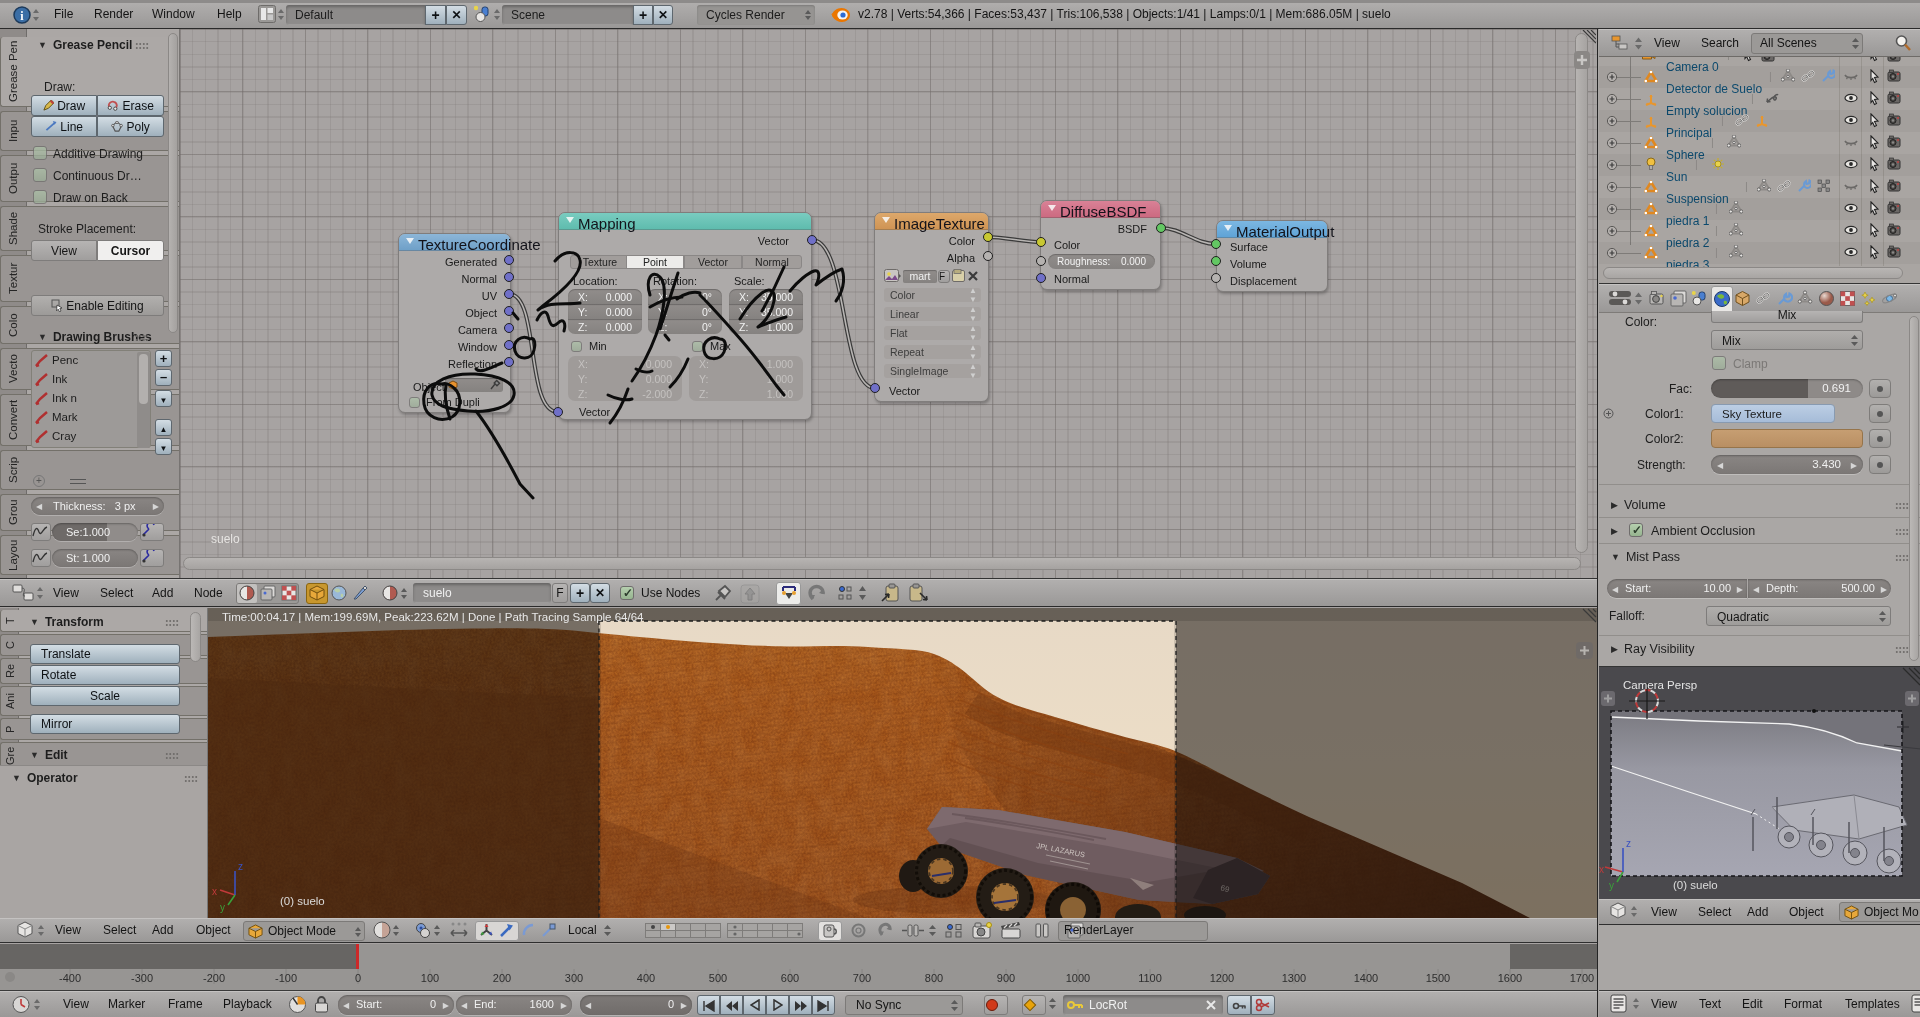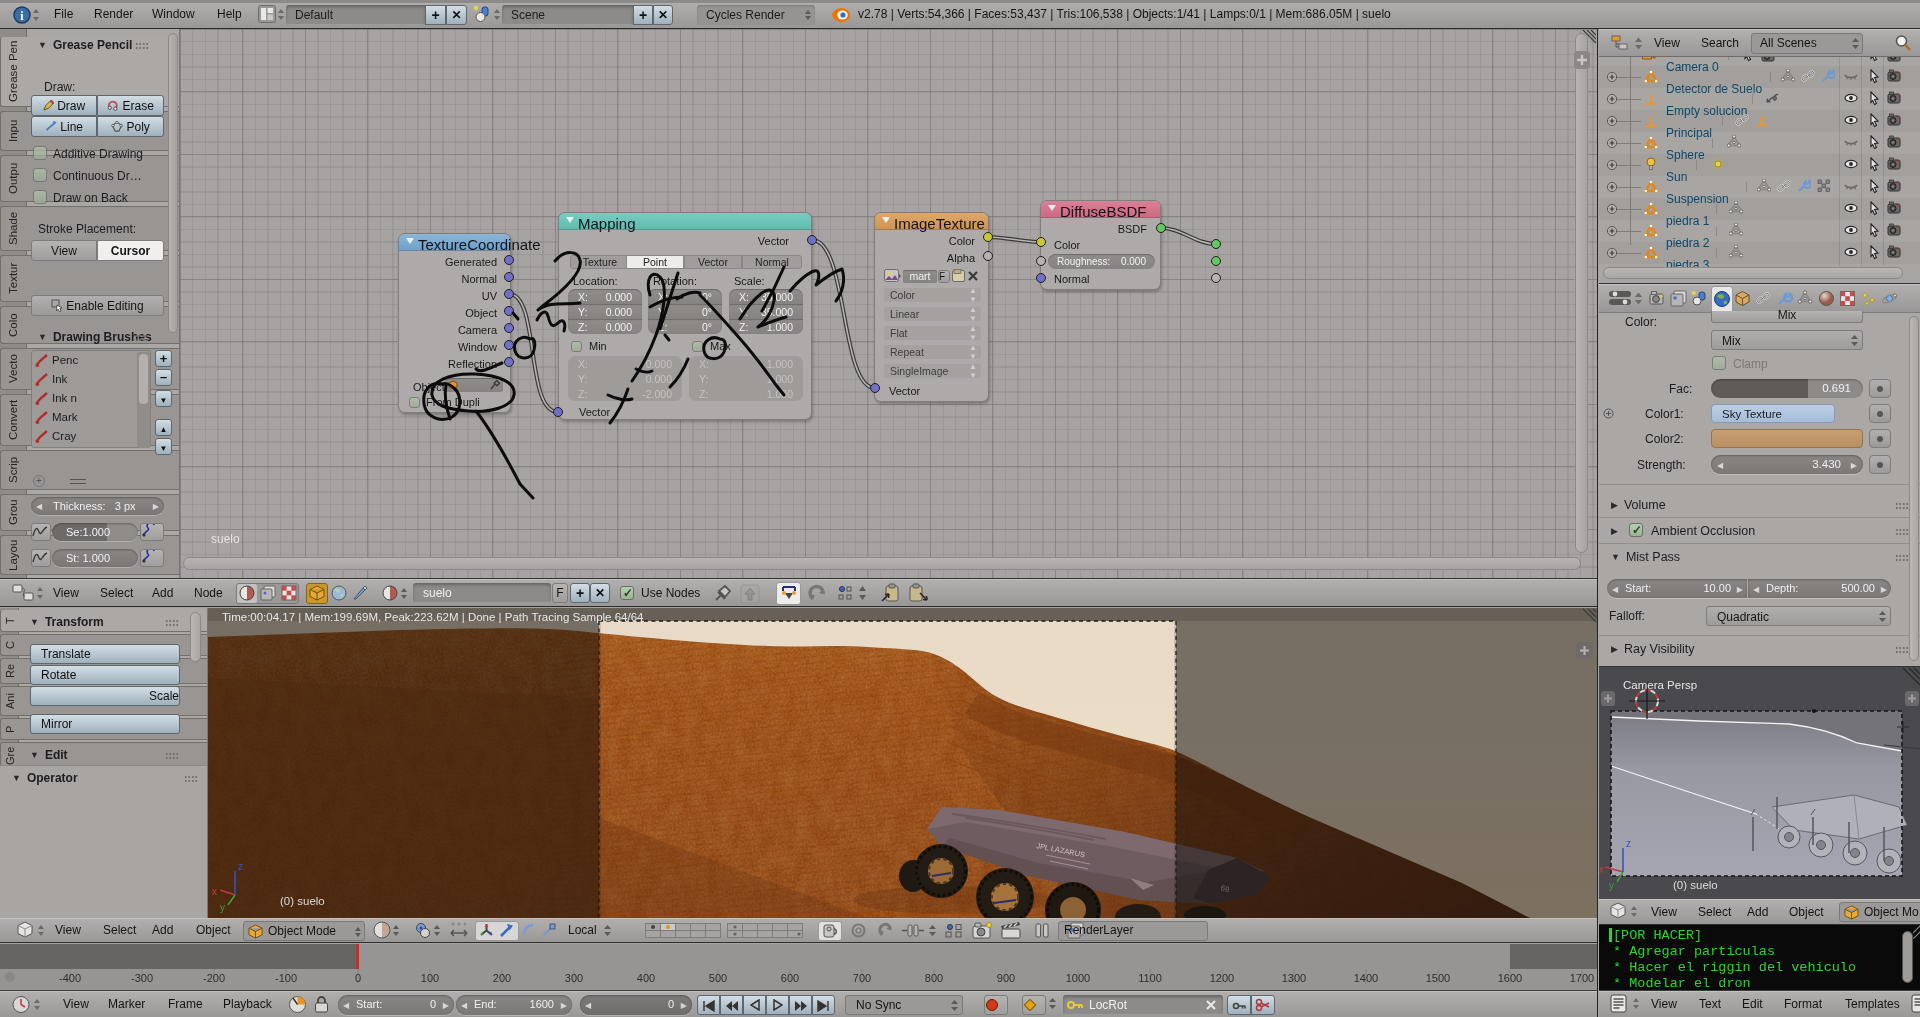--- a/index.html
+++ b/index.html
@@ -269,20 +269,29 @@
         </div>
     <div class="slbl" style="right:13px;top:22px">BSDF</div>
     <div class="slbl" style="left:13px;top:38px">Color</div>
     <div class="nfield" style="left:7px;top:53px;width:107px;height:15px;border-radius:8px;font-size:10px">
           <span class="lc" style="left:9px">Roughness:</span>
           <span class="rc" style="right:9px">0.000</span>
         </div>
     <div class="slbl" style="left:13px;top:72px">Normal</div>
   </div>
 
+  <div class="node" style="left:1036px;top:191px;width:112px;height:72px">
+    <div class="nhead" style="background:linear-gradient(#7cb7e2,#5fa3d6)">
+          <div class="tri"></div>
+          <div class="t">MaterialOutput</div>
+        </div>
+    <div class="slbl" style="left:13px;top:20px">Surface</div>
+    <div class="slbl" style="left:13px;top:37px">Volume</div>
+    <div class="slbl" style="left:13px;top:54px">Displacement</div>
+  </div>
 
   <svg class="abs" style="left:0;top:0" width="1417" height="549" viewBox="0 0 1417 549">
     <g fill="none">
       <path d="M329 265 C360 265, 345 383, 378 383" stroke="#3a3a3a" stroke-width="4"></path>
       <path d="M329 265 C360 265, 345 383, 378 383" stroke="#b8b5b3" stroke-width="1.6"></path>
       <path d="M632 211 C668 211, 660 359, 695 359" stroke="#3a3a3a" stroke-width="4"></path>
       <path d="M632 211 C668 211, 660 359, 695 359" stroke="#b8b5b3" stroke-width="1.6"></path>
       <path d="M808 208 C824 208, 845 213, 861 213" stroke="#3a3a3a" stroke-width="4"></path>
       <path d="M808 208 C824 208, 845 213, 861 213" stroke="#b8b5b3" stroke-width="1.6"></path>
       <path d="M981 199 C1002 199, 1015 215, 1036 215" stroke="#3a3a3a" stroke-width="4"></path>
@@ -672,21 +681,21 @@
     <div class="vtab on" style="top:2px;height:22px;line-height:18px;font-size:11px">T</div>
     <div class="vtab" style="top:26px;height:22px;line-height:18px;font-size:11px">C</div>
     <div class="vtab" style="top:50px;height:26px;line-height:18px;font-size:11px">Re</div>
     <div class="vtab" style="top:78px;height:30px;line-height:18px;font-size:11px">Ani</div>
     <div class="vtab" style="top:110px;height:22px;line-height:18px;font-size:11px">P</div>
     <div class="vtab" style="top:134px;height:28px;line-height:18px;font-size:11px">Gre</div>
     <div class="phead" style="left:30px;top:7px;font-weight:bold"><span class="tri">▼</span>Transform</div>
     <div class="dots" style="left:165px;top:11px"></div>
     <div class="btnlite" style="left:30px;top:36px;width:150px;height:20px;line-height:19px;text-align:left;padding-left:10px">Translate</div>
     <div class="btnlite" style="left:30px;top:57px;width:150px;height:20px;line-height:19px;text-align:left;padding-left:10px">Rotate</div>
-    <div class="btnlite" style="left:30px;top:78px;width:150px;height:20px;line-height:19px;text-align:right;">Scale</div>
+    <div class="btnlite" style="left:30px;top:78px;width:150px;height:20px;line-height:19px;text-align:center;">Scale</div>
     <div class="btnlite" style="left:30px;top:106px;width:150px;height:20px;line-height:19px;text-align:left;padding-left:10px">Mirror</div>
     <div class="phead" style="left:30px;top:140px;font-weight:bold"><span class="tri">▼</span>Edit</div>
     <div class="dots" style="left:165px;top:144px"></div>
     <div class="abs" style="left:0;top:157px;width:208px;height:153px;background:#a9a5a3;border-top:1px solid #8b8886"></div>
     <div class="phead" style="left:12px;top:163px;font-weight:bold"><span class="tri">▼</span>Operator</div>
     <div class="dots" style="left:184px;top:167px"></div>
     <div class="abs" style="left:190px;top:4px;width:11px;height:50px;background:linear-gradient(90deg,#bbb8b6,#a8a5a3);border:1px solid #8b8886;border-radius:6px"></div>
     <div class="abs" style="left:0;top:0;width:208px;height:310px;border-right:1px solid #777"></div>
   </div>
 </div>
@@ -1545,31 +1554,20 @@
     <span class="menu" style="left:99px">Select</span>
     <span class="menu" style="left:148px">Add</span>
     <span class="menu" style="left:190px">Object</span>
     <div class="abs" style="left:240px;top:2.5px;width:95px;height:20px;background:#9b9997;border:1px solid #7c7a78;border-radius:3px">
       <svg class="abs" style="left:4px;top:2px" width="15" height="15" viewBox="0 0 16 16">
             <path d="M8 1 L15 4.5 L15 11.5 L8 15 L1 11.5 L1 4.5 Z M1 4.5 L8 8 L15 4.5 M8 8 L8 15" fill="#e8a83a" stroke="#714f0e" stroke-width="1"></path>
           </svg>
       <span class="menu" style="left:24px">Object Mo</span>
     </div>
   </div>
-  <div id="texted" class="abs" style="left:1px;top:896px;width:322px;height:65px;background:#0a0a0a;overflow:hidden;font-family:'Liberation Mono',monospace;font-size:13.5px;color:#2bd52b">
-    <div class="abs" style="left:10px;top:3px;width:2.5px;height:14px;background:#2fd32f"></div>
-    <div class="abs" style="left:14px;top:3px;white-space:pre">[POR HACER]</div>
-    <div class="abs" style="left:14px;top:19px;white-space:pre">* Agregar particulas</div>
-    <div class="abs" style="left:14px;top:35px;white-space:pre">* Hacer el riggin del vehiculo</div>
-    <div class="abs" style="left:14px;top:51px;white-space:pre">* Modelar el dron</div>
-    <div class="abs" style="left:303px;top:6px;width:11px;height:52px;background:#9d9a98;border-radius:6px;border:1px solid #555"></div>
-    <svg class="abs" style="left:314px;top:0" width="8" height="14" viewBox="0 0 8 14">
-          <path d="M0 8 L8 0 M0 14 L8 6" stroke="#8a8886" stroke-width="1.2"></path>
-        </svg>
-  </div>
   <div id="texthdr" class="abs hdr" style="left:1px;top:961px;width:322px;height:27px;border-top:1px solid #3a3a3a;overflow:hidden">
     <svg class="abs" style="left:10px;top:3px" width="36" height="20" viewBox="0 0 36 20">
       <rect x="2" y="1" width="15" height="17" rx="2" fill="#e8e6e4" stroke="#444"></rect>
           <path d="M4.5 5 h10 M4.5 8 h10 M4.5 11 h10 M4.5 14 h6" stroke="#555" stroke-width="1.4"></path>
           <path d="M4 1 v-1 M7 2 v-2 M10 2 v-2 M13 2 v-2" stroke="#888"></path>
       <path d="M24 8 l3 -4 3 4 z M24 11 l3 4 3 -4 z" fill="#6a6a6a"></path>
     </svg>
     <span class="menu" style="left:52px">View</span>
     <span class="menu" style="left:100px">Text</span>
     <span class="menu" style="left:143px">Edit</span>

